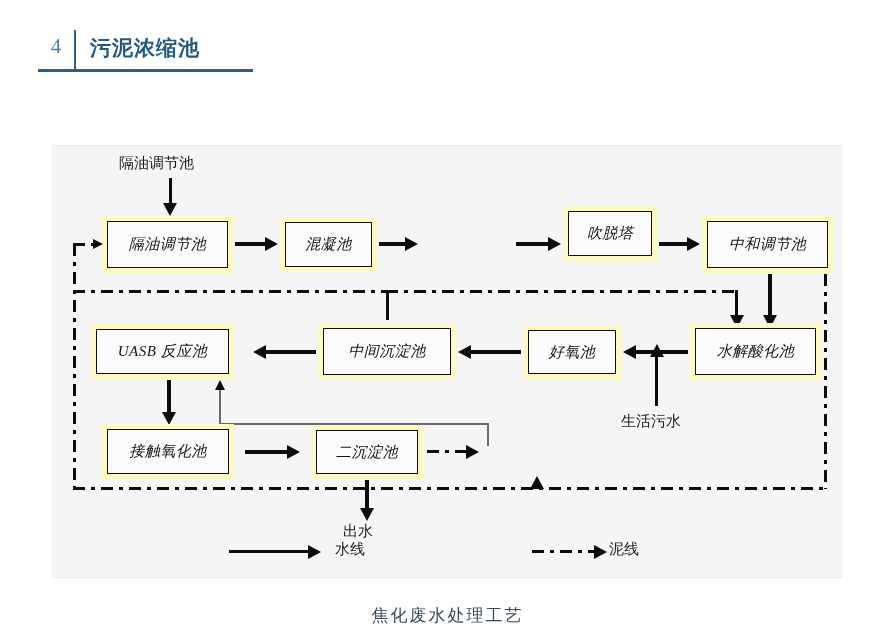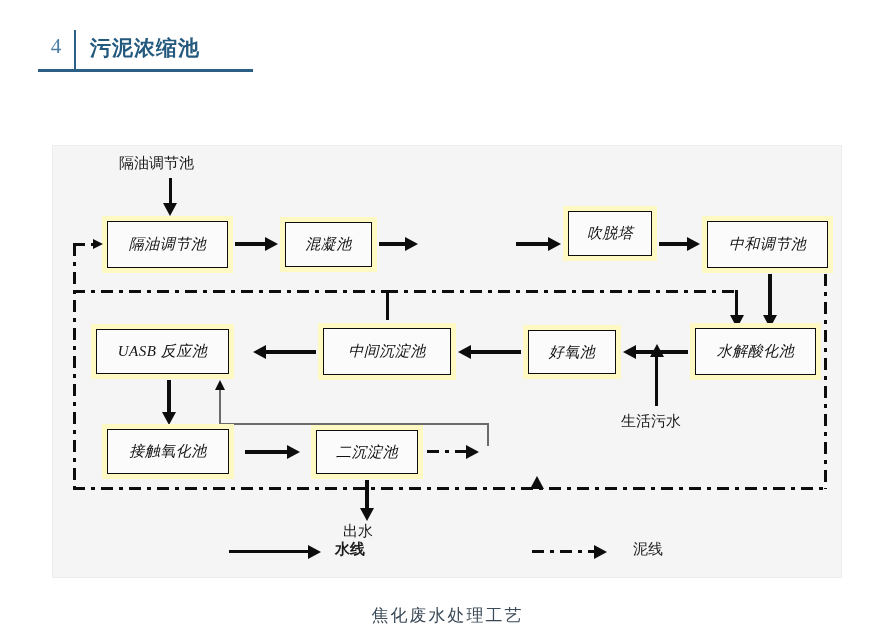--- a/index.html
+++ b/index.html
@@ -304,24 +304,24 @@
 
   <div class="dl-h" style="left:20px; top:144px; width:316px;"></div>
 
   <div class="dl-h" style="left:20px; top:341px; width:754px;"></div>
 
   <div class="dl-v" style="left:771px; top:128px; height:215px;"></div>
 
   <div class="legend-item">
     <div class="ln" style="left:176px; top:404px; width:82px; height:3px;"></div>
     <div class="ah ah-r" style="left:255px; top:399px;"></div>
-    <div class="legend-text" style="left:282px; top:394px;font-weight:bold;">水线</div>
+    <div class="legend-text" style="left:282px; top:394px;">水线</div>
   </div>
 
   <div class="legend-item">
     <div class="dl-h" style="left:479px; top:404px; width:65px;"></div>
     <div class="ah ah-r" style="left:541px; top:399px;"></div>
-    <div class="legend-text" style="left:580px; top:394px;">泥线</div>
+    <div class="legend-text" style="left:556px; top:394px;">泥线</div>
   </div>
 
 </div>
 
 <div id="figure-caption">焦化废水处理工艺</div>
 
 </body></html>

